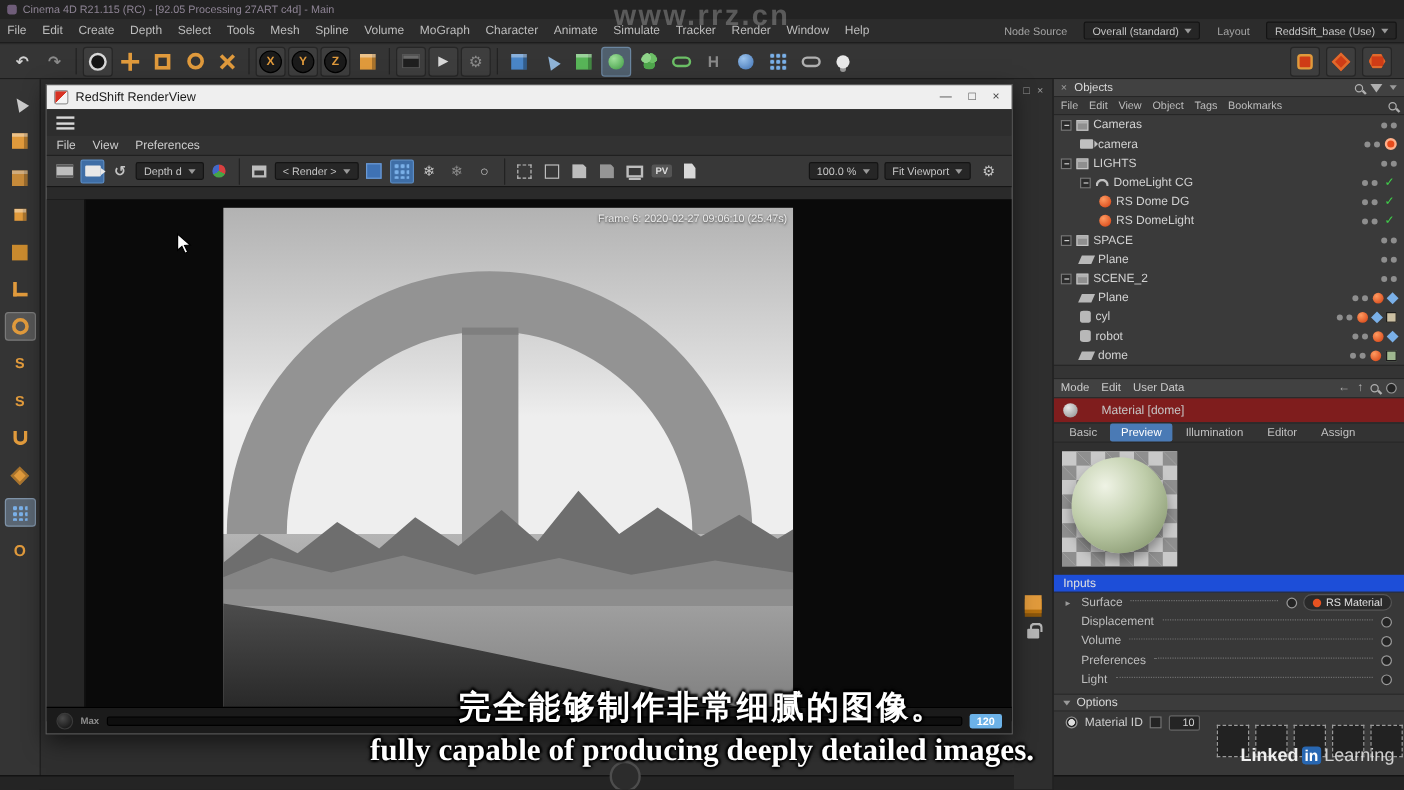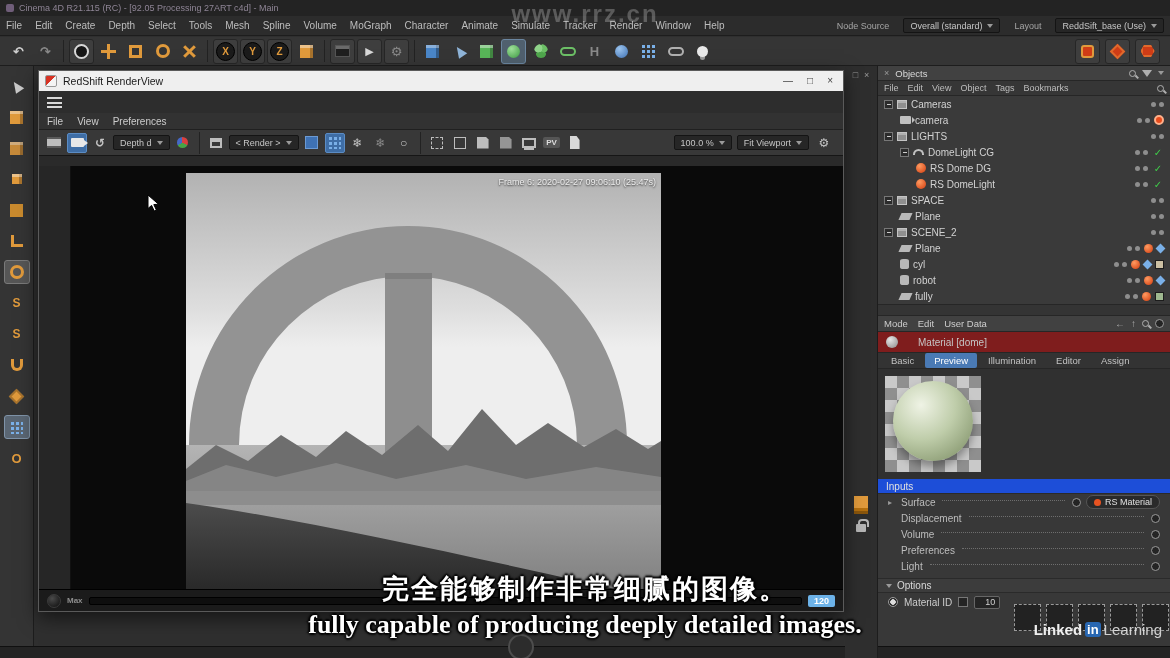--- a/index.html
+++ b/index.html
@@ -655,21 +655,21 @@
           <span class="tfill"></span>
         <span class="vdots">
             <i></i>
             <i></i>
           </span>
         <b class="bdg rdot"></b>
         <b class="bdg spark"></b>
       </div>
       <div class="trow d1">
         <b class="ti ti-plane"></b>
-        <span class="tl">fully</span>
+        <span class="tl">dome</span>
           <span class="tfill"></span>
         <span class="vdots">
             <i></i>
             <i></i>
           </span>
         <b class="bdg rdot"></b>
         <b class="bdg sw sw-green"></b>
       </div>
     </div>
 

